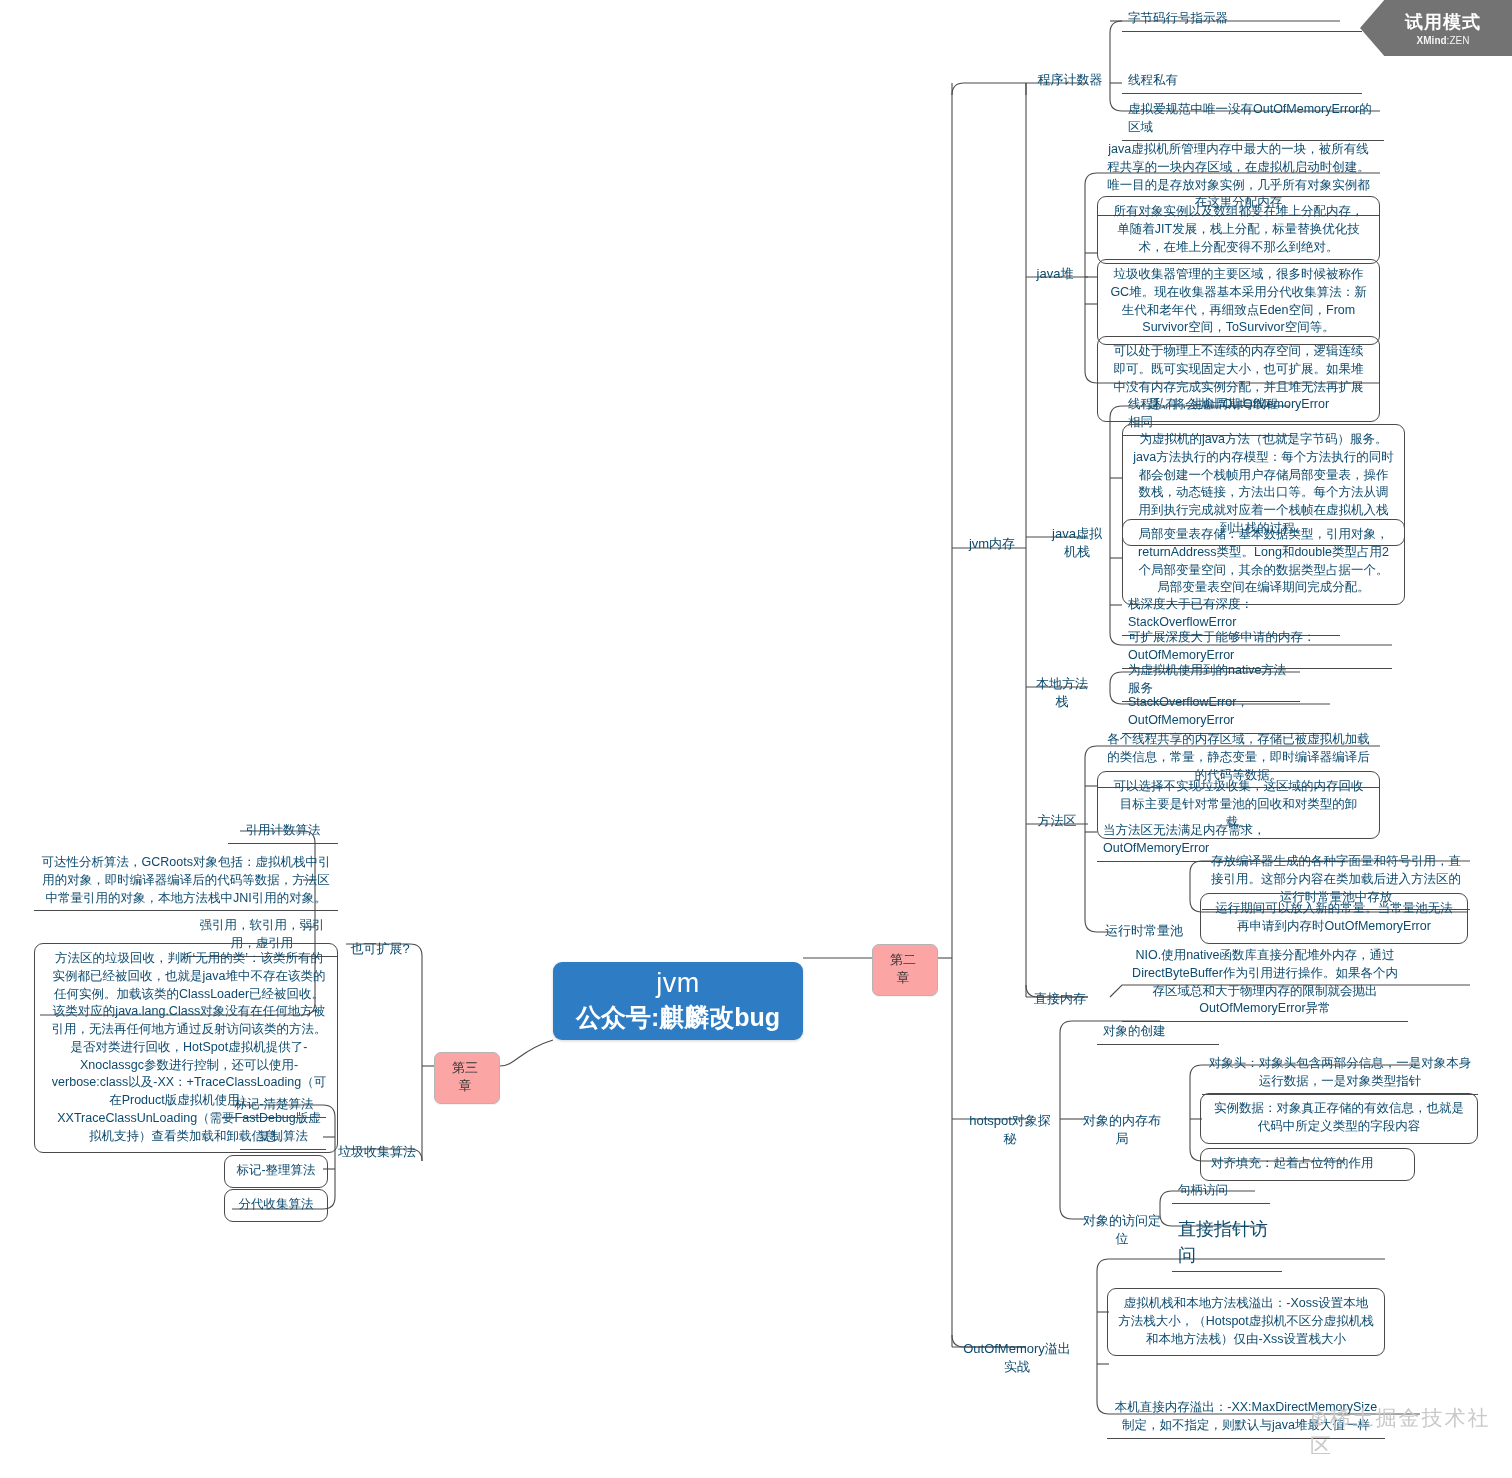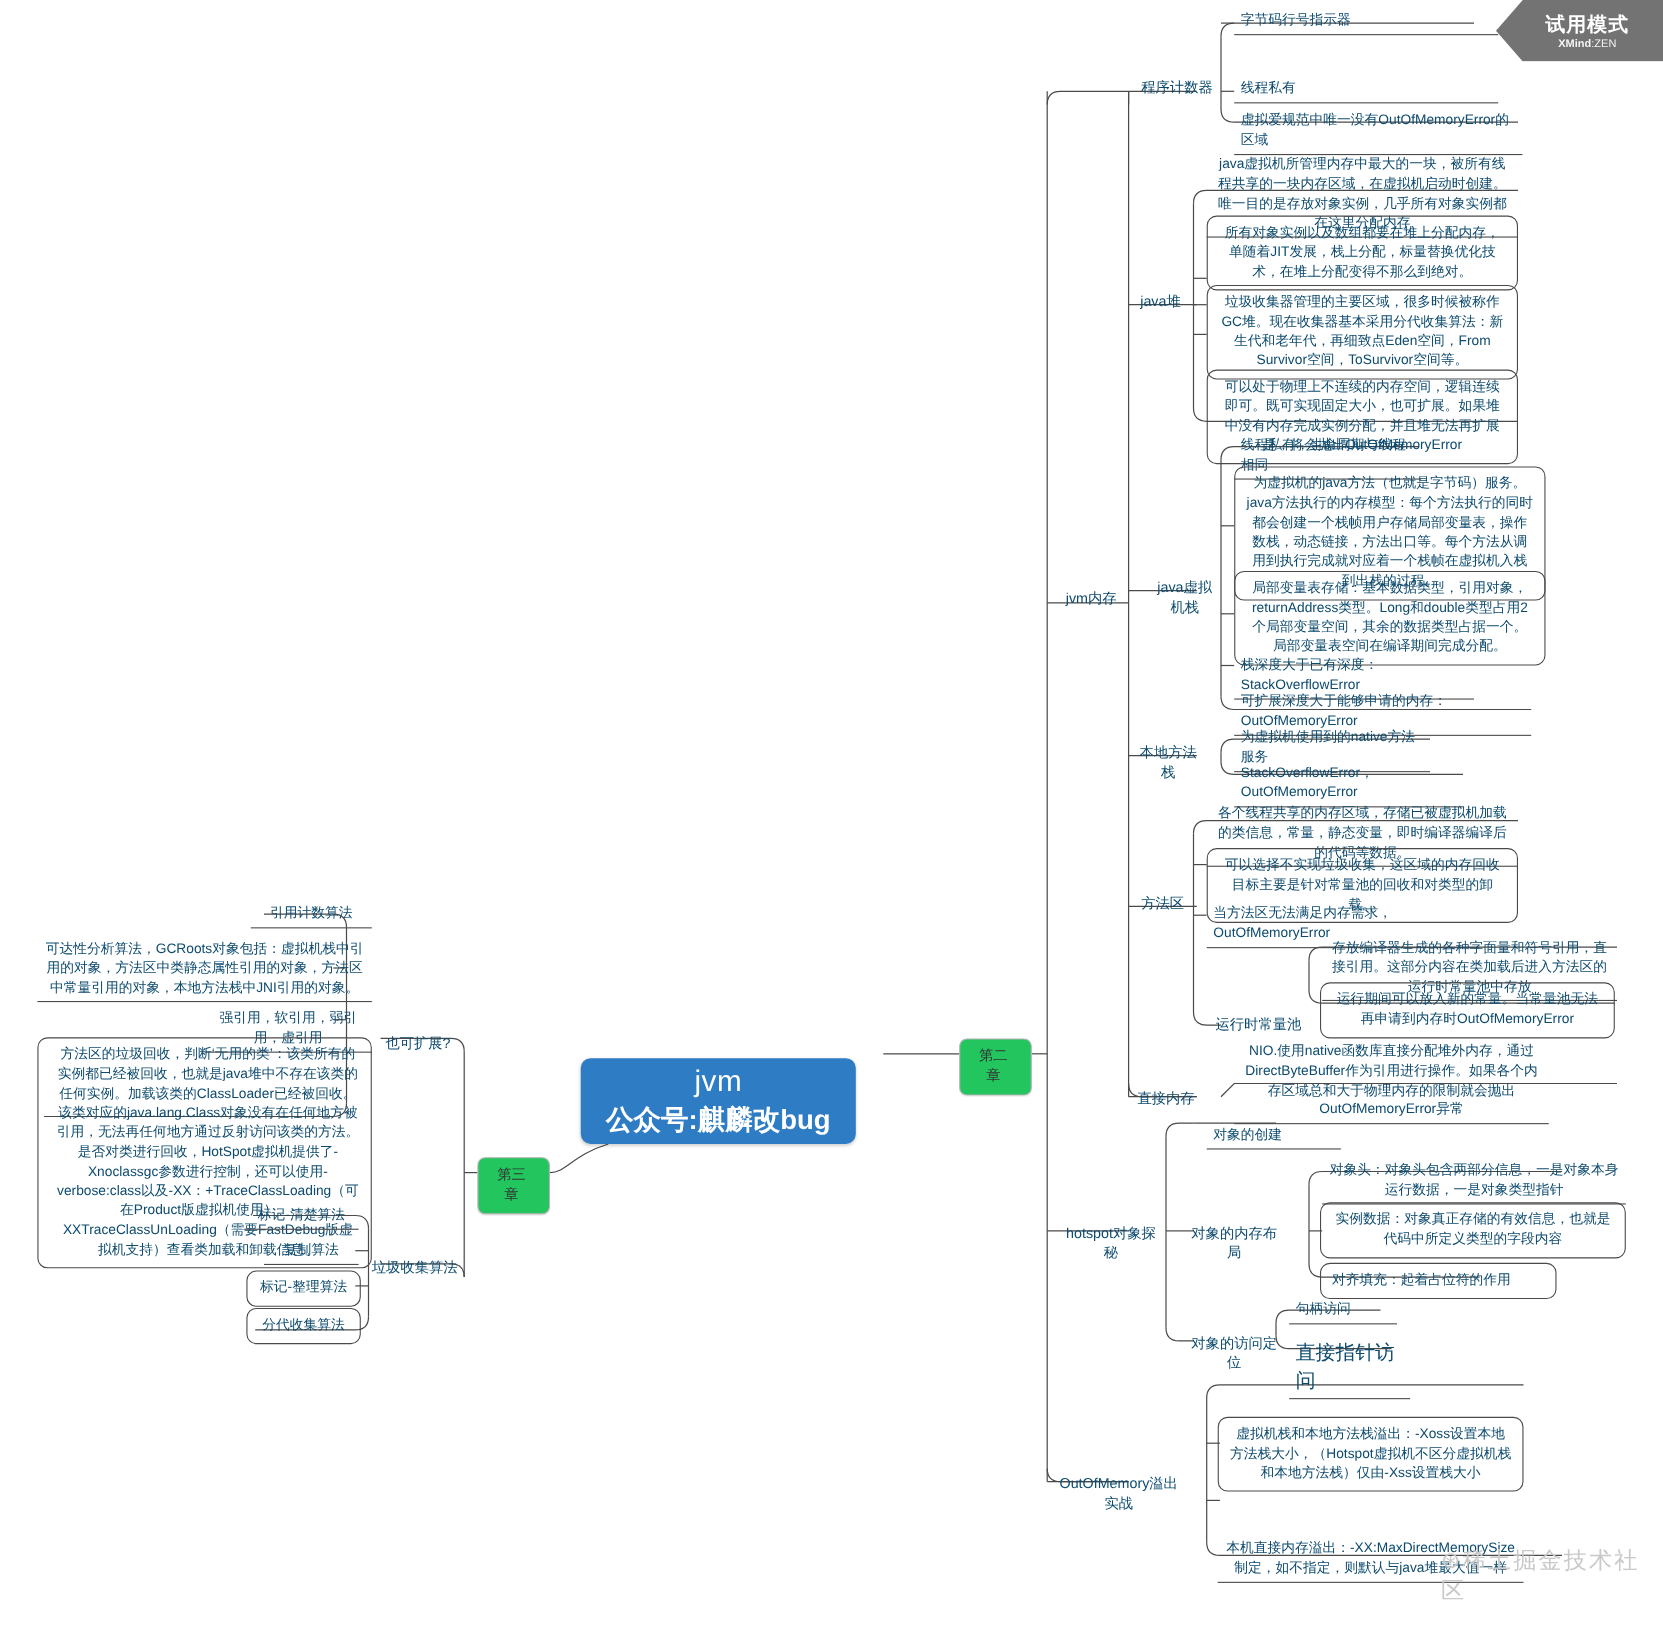--- a/index.html
+++ b/index.html
@@ -37,21 +37,21 @@
     background: transparent;
   }
   
   .n-bare {
     padding: 2px 5px;
   }
   .n-chip {
     padding: 6px 17px 7px 13px;
     border: 1px solid #b4b4b4;
     border-radius: 7px;
-    background: #22c55e;
+    background: #fca5a5;
     color: #333;
     box-shadow: 0 1px 1px rgba(0,0,0,.06);
   }
   .center-node {
     position: absolute;
     background: #2e7cc4;
     color: #ffffff;
     border-radius: 9px;
     display: flex;
     flex-direction: column;
@@ -196,21 +196,21 @@
     <path d="M315 880 L 303 880"></path>
     <path d="M315 927 L 303 927"></path>
 
     <path d="M335 1117 Q 335 1105, 323 1105 L 230 1105"></path>
     <path d="M335 1117 L 335 1197"></path>
     <path d="M335 1197 Q 335 1209, 323 1209 L 232 1209"></path>
     <path d="M335 1137 L 323 1137"></path>
     <path d="M335 1169 L 323 1169"></path>
   </svg>
 
-  <div class="center-node" style="left:528px; top:962px; width:250px; height:78px;">
+  <div class="center-node" style="left:553px; top:962px; width:250px; height:78px;">
     <div class="center-line1">jvm</div>
     <div class="center-line2">公众号:麒麟改bug</div>
   </div>
 
   <div class="node n-chip t-center" style="left:872px; top:944px; width:66px; font-size:13px;">第二章</div>
   <div class="node n-chip t-center" style="left:434px; top:1052px; width:66px; font-size:13px;">第三章</div>
 
   <div class="node n-bare t-center" style="left:958px; top:533px; width:68px; font-size:13px;">jvm内存</div>
 
   <div class="node n-bare t-center" style="left:1024px; top:69px; width:92px; font-size:13px;">程序计数器</div>
@@ -255,21 +255,21 @@
   <div class="node n-bare t-center" style="left:1074px; top:1210px; width:96px; font-size:13px;">对象的访问定位</div>
   <div class="node n-plain t-left" style="left:1172px; top:1180px; width:98px; font-size:12.5px;">句柄访问</div>
   <div class="node n-plain t-left" style="left:1172px; top:1215px; width:110px; font-size:18px;">直接指针访问</div>
 
   <div class="node n-bare t-center" style="left:952px; top:1338px; width:130px; font-size:13px;">OutOfMemory溢出实战</div>
   <div class="node n-box t-center" style="left:1107px; top:1288px; width:278px; font-size:12.5px;">虚拟机栈和本地方法栈溢出：-Xoss设置本地方法栈大小，（Hotspot虚拟机不区分虚拟机栈和本地方法栈）仅由-Xss设置栈大小</div>
   <div class="node n-plain t-center" style="left:1107px; top:1397px; width:278px; font-size:12.5px;">本机直接内存溢出：-XX:MaxDirectMemorySize制定，如不指定，则默认与java堆最大值一样</div>
 
   <div class="node n-bare t-center" style="left:336px; top:938px; width:88px; font-size:13px;">也可扩展?</div>
   <div class="node n-plain t-center" style="left:228px; top:820px; width:110px; font-size:12.5px;">引用计数算法</div>
-  <div class="node n-plain t-center" style="left:34px; top:852px; width:304px; font-size:12.5px;">可达性分析算法，GCRoots对象包括：虚拟机栈中引用的对象，方法区中类静态属性引用的对象，方法区中常量引用的对象，本地方法栈中JNI引用的对象。</div>
+  <div class="node n-plain t-center" style="left:34px; top:852px; width:304px; font-size:12.5px;">可达性分析算法，GCRoots对象包括：虚拟机栈中引用的对象，即时编译器编译后的代码等数据，方法区中常量引用的对象，本地方法栈中JNI引用的对象。</div>
   <div class="node n-plain t-center" style="left:186px; top:915px; width:152px; font-size:12.5px;">强引用，软引用，弱引用，虚引用</div>
   <div class="node n-box t-center" style="left:34px; top:943px; width:304px; font-size:12.5px;padding-left:16px;">方法区的垃圾回收，判断‘无用的类’：该类所有的实例都已经被回收，也就是java堆中不存在该类的任何实例。加载该类的ClassLoader已经被回收。该类对应的java.lang.Class对象没有在任何地方被引用，无法再任何地方通过反射访问该类的方法。是否对类进行回收，HotSpot虚拟机提供了-Xnoclassgc参数进行控制，还可以使用-verbose:class以及-XX：+TraceClassLoading（可在Product版虚拟机使用）、-XXTraceClassUnLoading（需要FastDebug版虚拟机支持）查看类加载和卸载信息。</div>
 
   <div class="node n-bare t-center" style="left:330px; top:1141px; width:94px; font-size:13px;">垃圾收集算法</div>
   <div class="node n-plain t-center" style="left:222px; top:1094px; width:104px; font-size:12.5px;">标记-清楚算法</div>
   <div class="node n-plain t-center" style="left:240px; top:1126px; width:86px; font-size:12.5px;">复制算法</div>
   <div class="node n-box t-center" style="left:224px; top:1155px; width:104px; font-size:12.5px;">标记-整理算法</div>
   <div class="node n-box t-center" style="left:224px; top:1189px; width:104px; font-size:12.5px;">分代收集算法</div>
 
   <div class="ribbon">

